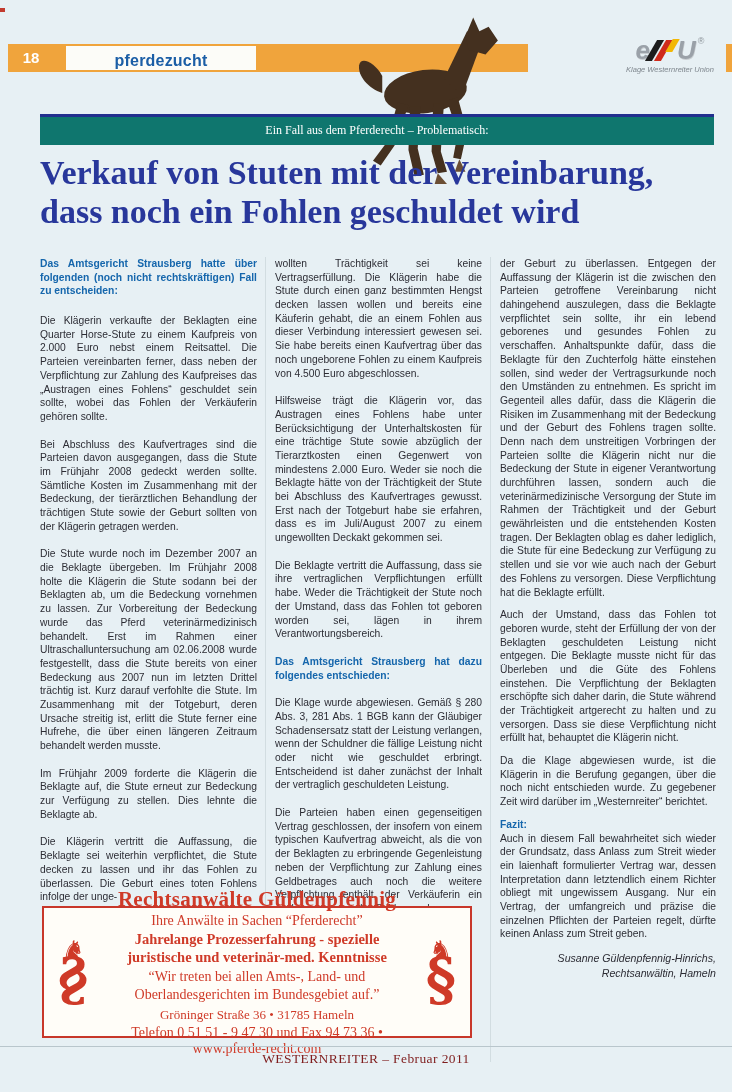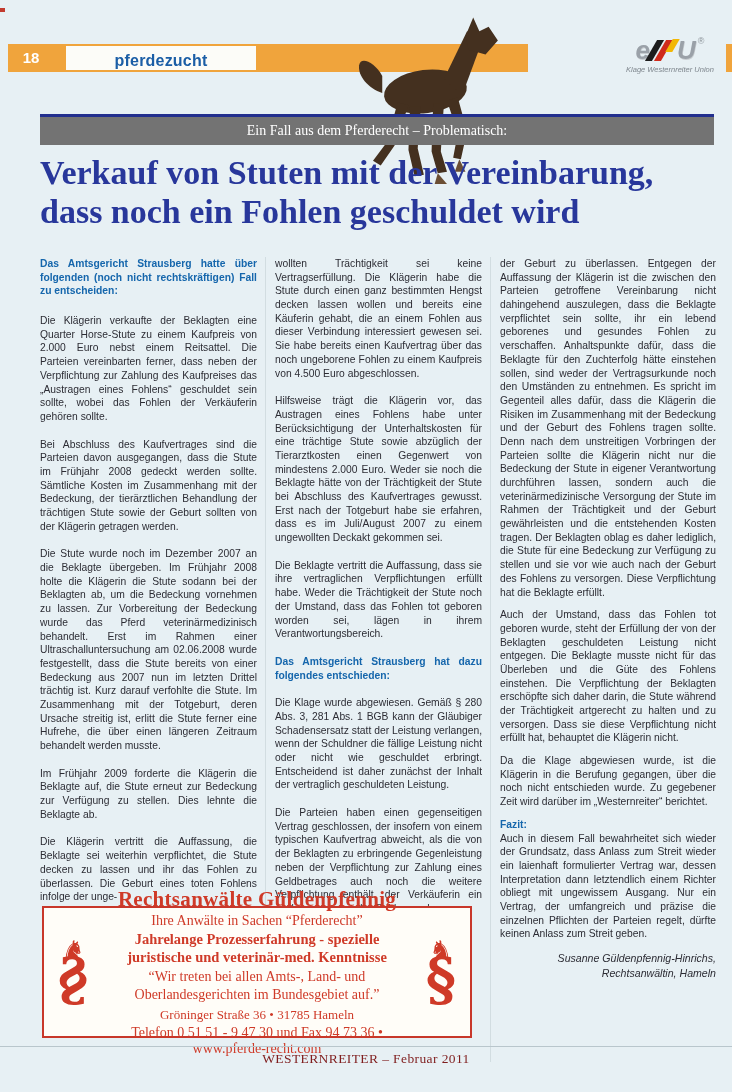--- a/index.html
+++ b/index.html
@@ -24,22 +24,22 @@
   .ewu-e, .ewu-u { font-style:italic; font-weight:bold; font-size:26px; color:#9aa1a8;
                    text-shadow:0.5px 0.5px 0 #c7ccd0; }
   .stripe { width:7px; height:21px; transform:skewX(-30deg); margin:0 1px; }
   .s1 { background:#1c1c1c; }
   .s2 { background:#cf2a1b; }
   .s3 { background:#f2b705; height:13px; align-self:flex-start; margin-top:3px; }
   .ewu-r { font-size:9px; color:#8b9298; align-self:flex-start; margin-left:2px; }
   .ewu-caption { font-size:7.5px; color:#7d858c; font-style:italic; margin-top:1px; }
   
   .banner { position:absolute; left:40px; top:114px; width:674px; height:31px;
-            background:#737373; border-top:3px solid #222f8e;
-            font-family:"Liberation Serif", serif; color:#fff; font-size:14px;
+            background:#0f766e; border-top:3px solid #222f8e;
+            font-family:"Liberation Serif", serif; color:#fff; font-size:12px;
             text-align:center; line-height:27px; }
   .title { position:absolute; left:40px; top:153px; width:692px;
            font-family:"Liberation Serif", serif; font-weight:bold; color:#28379b;
            font-size:34px; line-height:39px; }
   
   .columns { position:absolute; left:40px; top:257px; width:676px; height:805px; display:flex; }
   .col { font-size:10.3px; line-height:1.33; text-align:justify; color:#2c2c34; }
   .col-1 { width:225px; padding-right:8px; height:655px; overflow:hidden; }
   .col-2 { width:225px; padding-right:8px; height:655px; overflow:hidden; }
   .col-3 { width:226px; }

